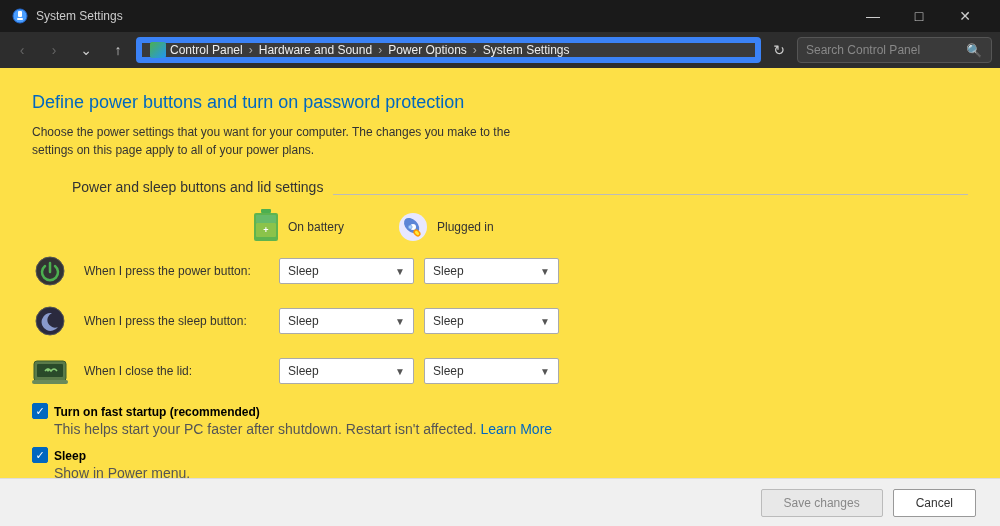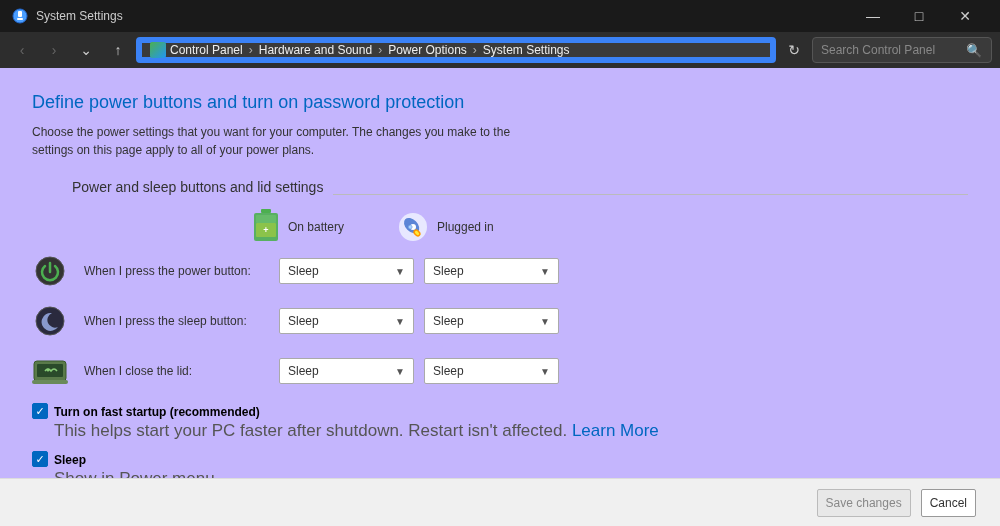--- a/index.html
+++ b/index.html
@@ -62,38 +62,38 @@
     }
     .address-sep { color: #aaa; margin: 0 2px; }
     .address-link { color: #eee; }
     .refresh-btn {
       width: 28px; height: 28px;
       background: transparent; border: none; color: #ccc;
       font-size: 14px; cursor: pointer; border-radius: 4px;
       display: flex; align-items: center; justify-content: center;
     }
     .search-box {
-      width: 180px; height: 26px;
+      width: 195px; height: 26px;
       background: #3a3a3a;
       border: 1px solid #555;
       border-radius: 4px;
       display: flex; align-items: center;
       padding: 0 8px;
       color: #aaa; font-size: 12px;
       gap: 6px;
     }
     .search-input {
       background: transparent; border: none; outline: none;
       color: #eee; font-size: 12px; flex: 1; width: 100%;
     }
     .search-input::placeholder { color: #888; }
 
     
     .content {
-      background: #c4b5fd;
+      background: #fde047;
       height: calc(526px - 32px - 36px);
       overflow-y: auto;
       padding: 24px 32px;
       position: relative;
     }
 
     .page-title {
       color: #0067c0;
       font-size: 18px;
       font-weight: 400;
@@ -200,21 +200,21 @@
       background: #0067c0;
       border-color: #0067c0;
     }
     .checkbox-custom.checked::after {
       content: '✓';
       color: #fff;
       font-size: 11px;
     }
     .shutdown-sublabel {
       color: #555;
-      font-size: 17px;
+      font-size: 14px;
       margin-left: 22px;
       margin-top: 2px;
     }
     .learn-more { color: #0067c0; text-decoration: none; cursor: pointer; }
     .bold-label { font-weight: 600; }
 
     
     .bottom-bar {
       position: absolute;
       bottom: 0; left: 0; right: 0;
@@ -222,21 +222,21 @@
       border-top: 1px solid #ddd;
       height: 48px;
       display: flex;
       align-items: center;
       justify-content: flex-end;
       padding: 0 24px;
       gap: 10px;
     }
     .btn {
       height: 28px;
-      padding: 0 8px;
+      padding: 0 22px;
       border-radius: 2px;
       font-size: 12px;
       cursor: pointer;
       border: 1px solid #999;
     }
     .btn-primary {
       background: #e8e8e8;
       color: #888;
       border-color: #bbb;
     }

